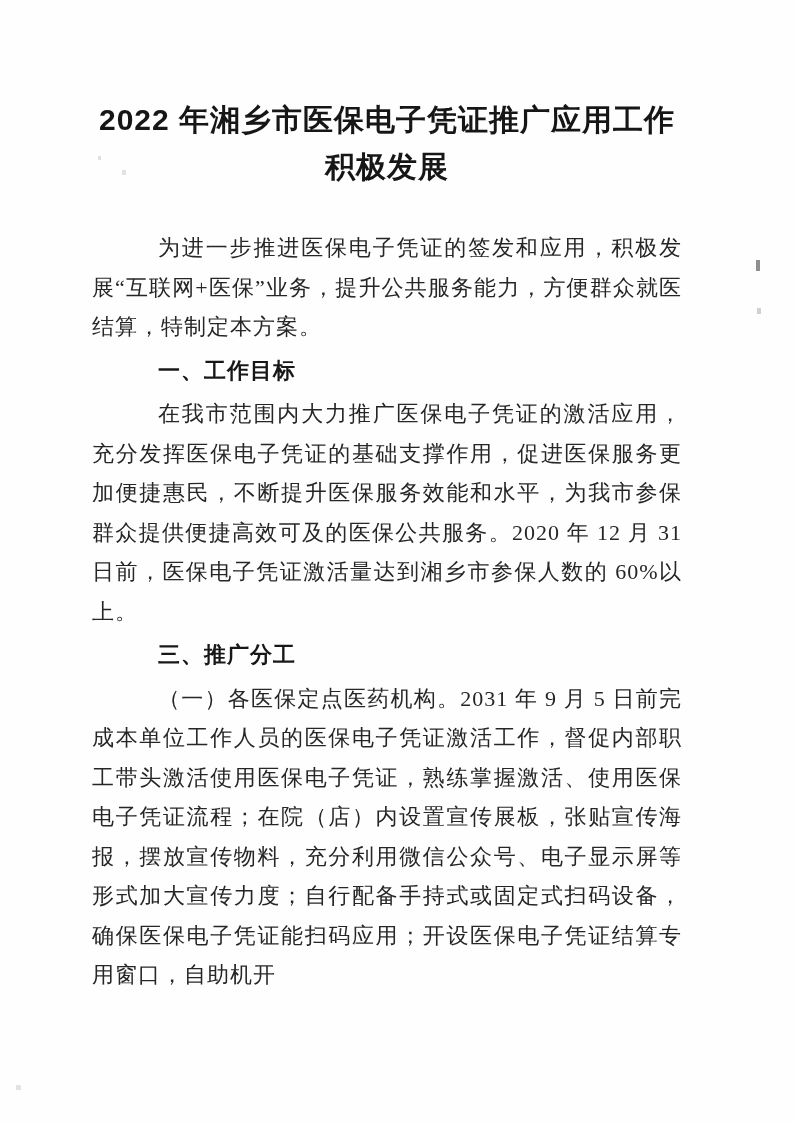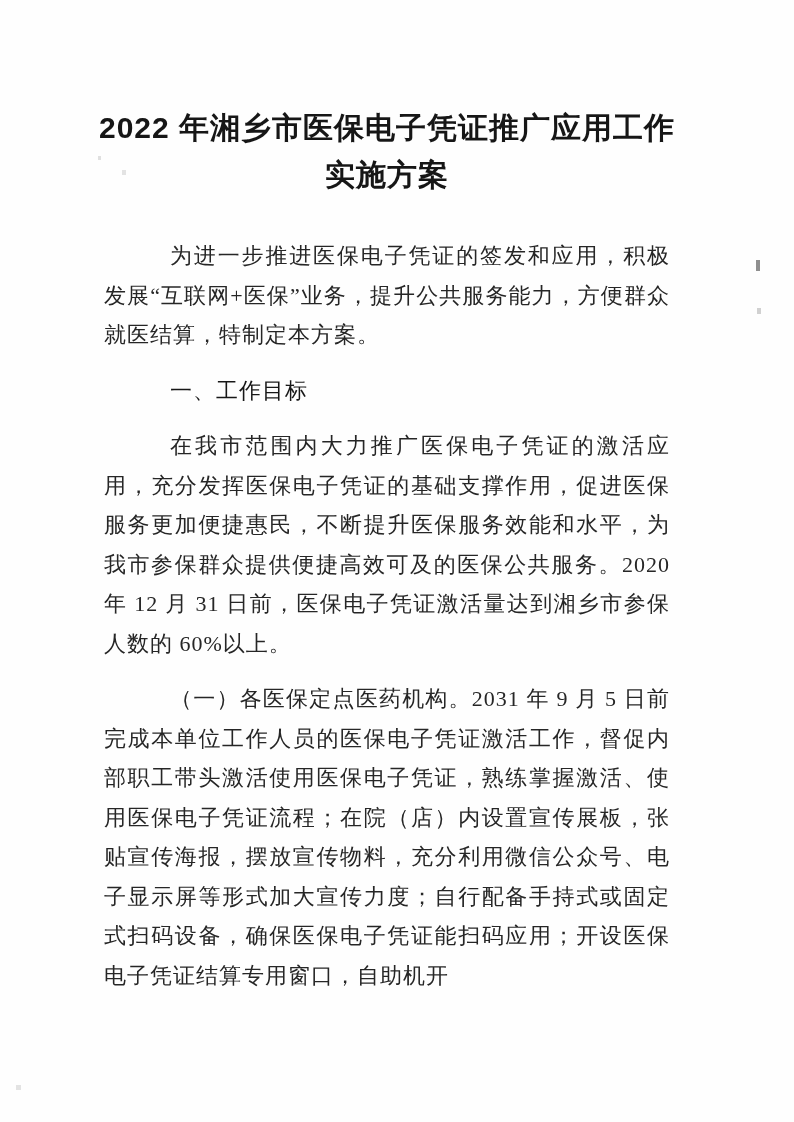--- a/index.html
+++ b/index.html
@@ -15,53 +15,53 @@
     overflow: hidden;
     font-family: "Liberation Serif", "DejaVu Serif", serif;
   }
   .content {
     position: absolute;
     left: 88px;
     top: 96px;
     width: 598px;
   }
   .doc-title {
-    margin: 8px;
+    margin: 0;
     font-family: "Liberation Sans", "DejaVu Sans", sans-serif;
     font-weight: 700;
     font-size: 30px;
     line-height: 47px;
     letter-spacing: 1px;
     text-align: center;
     color: #161616;
   }
   .doc-title .title-line {
     display: block;
   }
   .doc-body {
     margin-top: 38px;
     color: #262626;
   }
   .doc-body p,
   .doc-body h2 {
-    margin: 16px;
+    margin: 4px;
     font-size: 22px;
     line-height: 39.5px;
     letter-spacing: 1px;
     text-indent: 66px;
     text-align: justify;
     text-justify: inter-ideograph;
   }
   .doc-body p {
     font-family: "Liberation Serif", "DejaVu Serif", serif;
     font-weight: 400;
   }
   .doc-body h2.section-heading {
     font-family: "Liberation Sans", "DejaVu Sans", sans-serif;
-    font-weight: 400;
+    font-weight: 700;
     color: #171717;
     text-align: left;
   }
   
   .speck {
     position: absolute;
     background: #6a6a6a;
     opacity: 0.55;
   }
   .speck.s1 { left: 756px; top: 260px; width: 4px; height: 11px; opacity: 0.75; }
@@ -72,33 +72,34 @@
 </style>
 </head>
 <body>
 
 <div class="page">
 
   <div class="content">
 
     <h1 class="doc-title">
       <span class="title-line">2022 年湘乡市医保电子凭证推广应用工作</span>
-      <span class="title-line">实施方案</span>
+      <span class="title-line">积极发展</span>
     </h1>
 
     <div class="doc-body">
 
       <p>为进一步推进医保电子凭证的签发和应用，积极发展“互联网+医保”业务，提升公共服务能力，方便群众就医结算，特制定本方案。</p>
 
       <h2 class="section-heading">一、工作目标</h2>
 
       <p>在我市范围内大力推广医保电子凭证的激活应用，充分发挥医保电子凭证的基础支撑作用，促进医保服务更加便捷惠民，不断提升医保服务效能和水平，为我市参保群众提供便捷高效可及的医保公共服务。2020 年 12 月 31 日前，医保电子凭证激活量达到湘乡市参保人数的 60%以上。</p>
 
 
 
+      <h2 class="section-heading">三、推广分工</h2>
 
       <p>（一）各医保定点医药机构。2031 年 9 月 5 日前完成本单位工作人员的医保电子凭证激活工作，督促内部职工带头激活使用医保电子凭证，熟练掌握激活、使用医保电子凭证流程；在院（店）内设置宣传展板，张贴宣传海报，摆放宣传物料，充分利用微信公众号、电子显示屏等形式加大宣传力度；自行配备手持式或固定式扫码设备，确保医保电子凭证能扫码应用；开设医保电子凭证结算专用窗口，自助机开</p>
 
     </div>
   </div>
 
   <div class="speck s1"></div>
   <div class="speck s2"></div>
   <div class="speck s3"></div>
   <div class="speck s4"></div>

